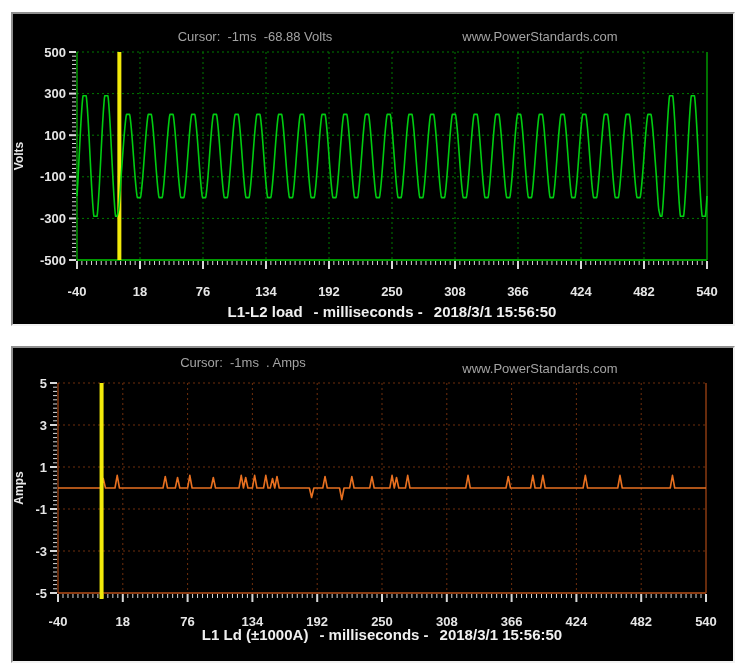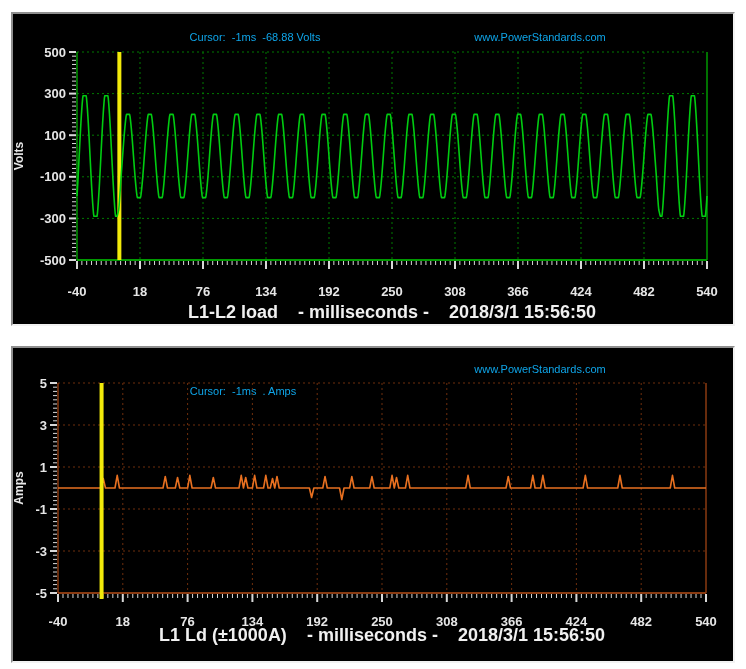--- a/index.html
+++ b/index.html
@@ -8,31 +8,31 @@
     font-family:"Liberation Sans", sans-serif;overflow:hidden;
   }
   .chart-window{
     position:absolute;background:#000000;
     border-style:solid;border-width:2px;
     border-color:#8f8f8f #f2f2f2 #f2f2f2 #8f8f8f;
   }
   .chart-canvas{position:absolute;left:0;top:0;display:block;}
   .cursor-readout,.watermark{
     position:absolute;transform:translateX(-50%);
-    color:#0ea5e9;font-size:11px;line-height:14px;white-space:pre;
+    color:#a3a3a3;font-size:13px;line-height:14px;white-space:pre;
   }
   .y-axis-label{
     position:absolute;width:40px;text-align:center;
     transform:rotate(-90deg);
     color:#e8e8e8;font-size:12px;font-weight:bold;white-space:pre;
   }
   .footer-row{
     position:absolute;transform:translateX(-50%);
-    display:flex;gap:20px;white-space:pre;
-    color:#f0f0f0;font-size:18px;font-weight:bold;line-height:14px;
+    display:flex;gap:11px;white-space:pre;
+    color:#f0f0f0;font-size:15px;font-weight:bold;line-height:14px;
   }
 </style>
 </head>
 <body>
 
 <div class="chart-window" id="win0" style="left:11px;top:12px;width:720px;height:310px;">
   <div class="cursor-readout" style="left:242px;top:16px;">Cursor:  -1ms  -68.88 Volts</div>
   <div class="watermark" style="left:527px;top:16px;">www.PowerStandards.com</div>
   <div class="y-axis-label" style="left:-14px;top:135px;">Volts</div>
   <svg class="chart-canvas" id="canvas0" width="716" height="306" viewBox="0 0 716 306">
@@ -260,21 +260,21 @@
       <path d="M64.00 182.06L64.43 174.84L64.87 167.09L65.30 158.95L65.74 150.54L66.17 142.00L66.61 133.46L67.04 125.05L67.48 116.91L67.91 109.16L68.34 101.94L68.78 95.34L69.21 89.48L69.65 84.45L70.08 81.68L70.52 81.68L70.95 81.68L71.39 81.68L71.82 81.68L72.26 81.68L72.69 81.68L73.12 81.68L73.56 84.45L73.99 89.48L74.43 95.34L74.86 101.94L75.30 109.16L75.73 116.91L76.17 125.05L76.60 133.46L77.03 142.00L77.47 150.54L77.90 158.95L78.34 167.09L78.77 174.84L79.21 182.06L79.64 188.66L80.08 194.52L80.51 199.55L80.94 202.32L81.38 202.32L81.81 202.32L82.25 202.32L82.68 202.32L83.12 202.32L83.55 202.32L83.99 202.32L84.42 199.55L84.86 194.52L85.29 188.66L85.72 182.06L86.16 174.84L86.59 167.09L87.03 158.95L87.46 150.54L87.90 142.00L88.33 133.46L88.77 125.05L89.20 116.91L89.63 109.16L90.07 101.94L90.50 95.34L90.94 89.48L91.37 84.45L91.81 81.68L92.24 81.68L92.68 81.68L93.11 81.68L93.54 81.68L93.98 81.68L94.41 81.68L94.85 81.68L95.28 84.45L95.72 89.48L96.15 95.34L96.59 101.94L97.02 109.16L97.46 116.91L97.89 125.05L98.32 133.46L98.76 142.00L99.19 150.54L99.63 158.95L100.06 167.09L100.50 174.84L100.93 182.06L101.37 188.66L101.80 194.52L102.23 199.55L102.67 202.32L103.10 202.32L103.54 202.32L103.97 202.32L104.41 201.38L104.84 199.51L105.28 197.64L105.71 195.77L106.14 191.51L106.58 185.55L107.01 179.25L107.45 172.74L107.88 166.17L108.32 159.69L108.75 153.69L109.19 147.89L109.62 142.00L110.06 136.11L110.49 130.31L110.92 124.70L111.36 119.35L111.79 114.37L112.23 109.82L112.66 105.78L113.10 102.31L113.53 100.40L113.97 100.40L114.40 100.40L114.83 100.40L115.27 100.40L115.70 100.40L116.14 100.40L116.57 100.40L117.01 102.31L117.44 105.78L117.88 109.82L118.31 114.37L118.74 119.35L119.18 124.70L119.61 130.31L120.05 136.11L120.48 142.00L120.92 147.89L121.35 153.69L121.79 159.30L122.22 164.65L122.66 169.63L123.09 174.18L123.52 178.22L123.96 181.69L124.39 183.60L124.83 183.60L125.26 183.60L125.70 183.60L126.13 183.60L126.57 183.60L127.00 183.60L127.43 183.60L127.87 181.69L128.30 178.22L128.74 174.18L129.17 169.63L129.61 164.65L130.04 159.30L130.48 153.69L130.91 147.89L131.34 142.00L131.78 136.11L132.21 130.31L132.65 124.70L133.08 119.35L133.52 114.37L133.95 109.82L134.39 105.78L134.82 102.31L135.26 100.40L135.69 100.40L136.12 100.40L136.56 100.40L136.99 100.40L137.43 100.40L137.86 100.40L138.30 100.40L138.73 102.31L139.17 105.78L139.60 109.82L140.03 114.37L140.47 119.35L140.90 124.70L141.34 130.31L141.77 136.11L142.21 142.00L142.64 147.89L143.08 153.69L143.51 159.30L143.94 164.65L144.38 169.63L144.81 174.18L145.25 178.22L145.68 181.69L146.12 183.60L146.55 183.60L146.99 183.60L147.42 183.60L147.86 183.60L148.29 183.60L148.72 183.60L149.16 183.60L149.59 181.69L150.03 178.22L150.46 174.18L150.90 169.63L151.33 164.65L151.77 159.30L152.20 153.69L152.63 147.89L153.07 142.00L153.50 136.11L153.94 130.31L154.37 124.70L154.81 119.35L155.24 114.37L155.68 109.82L156.11 105.78L156.54 102.31L156.98 100.40L157.41 100.40L157.85 100.40L158.28 100.40L158.72 100.40L159.15 100.40L159.59 100.40L160.02 100.40L160.46 102.31L160.89 105.78L161.32 109.82L161.76 114.37L162.19 119.35L162.63 124.70L163.06 130.31L163.50 136.11L163.93 142.00L164.37 147.89L164.80 153.69L165.23 159.30L165.67 164.65L166.10 169.63L166.54 174.18L166.97 178.22L167.41 181.69L167.84 183.60L168.28 183.60L168.71 183.60L169.14 183.60L169.58 183.60L170.01 183.60L170.45 183.60L170.88 183.60L171.32 181.69L171.75 178.22L172.19 174.18L172.62 169.63L173.06 164.65L173.49 159.30L173.92 153.69L174.36 147.89L174.79 142.00L175.23 136.11L175.66 130.31L176.10 124.70L176.53 119.35L176.97 114.37L177.40 109.82L177.83 105.78L178.27 102.31L178.70 100.40L179.14 100.40L179.57 100.40L180.01 100.40L180.44 100.40L180.88 100.40L181.31 100.40L181.74 100.40L182.18 102.31L182.61 105.78L183.05 109.82L183.48 114.37L183.92 119.35L184.35 124.70L184.79 130.31L185.22 136.11L185.66 142.00L186.09 147.89L186.52 153.69L186.96 159.30L187.39 164.65L187.83 169.63L188.26 174.18L188.70 178.22L189.13 181.69L189.57 183.60L190.00 183.60L190.43 183.60L190.87 183.60L191.30 183.60L191.74 183.60L192.17 183.60L192.61 183.60L193.04 181.69L193.48 178.22L193.91 174.18L194.34 169.63L194.78 164.65L195.21 159.30L195.65 153.69L196.08 147.89L196.52 142.00L196.95 136.11L197.39 130.31L197.82 124.70L198.26 119.35L198.69 114.37L199.12 109.82L199.56 105.78L199.99 102.31L200.43 100.40L200.86 100.40L201.30 100.40L201.73 100.40L202.17 100.40L202.60 100.40L203.03 100.40L203.47 100.40L203.90 102.31L204.34 105.78L204.77 109.82L205.21 114.37L205.64 119.35L206.08 124.70L206.51 130.31L206.94 136.11L207.38 142.00L207.81 147.89L208.25 153.69L208.68 159.30L209.12 164.65L209.55 169.63L209.99 174.18L210.42 178.22L210.86 181.69L211.29 183.60L211.72 183.60L212.16 183.60L212.59 183.60L213.03 183.60L213.46 183.60L213.90 183.60L214.33 183.60L214.77 181.69L215.20 178.22L215.63 174.18L216.07 169.63L216.50 164.65L216.94 159.30L217.37 153.69L217.81 147.89L218.24 142.00L218.68 136.11L219.11 130.31L219.54 124.70L219.98 119.35L220.41 114.37L220.85 109.82L221.28 105.78L221.72 102.31L222.15 100.40L222.59 100.40L223.02 100.40L223.46 100.40L223.89 100.40L224.32 100.40L224.76 100.40L225.19 100.40L225.63 102.31L226.06 105.78L226.50 109.82L226.93 114.37L227.37 119.35L227.80 124.70L228.23 130.31L228.67 136.11L229.10 142.00L229.54 147.89L229.97 153.69L230.41 159.30L230.84 164.65L231.28 169.63L231.71 174.18L232.14 178.22L232.58 181.69L233.01 183.60L233.45 183.60L233.88 183.60L234.32 183.60L234.75 183.60L235.19 183.60L235.62 183.60L236.06 183.60L236.49 181.69L236.92 178.22L237.36 174.18L237.79 169.63L238.23 164.65L238.66 159.30L239.10 153.69L239.53 147.89L239.97 142.00L240.40 136.11L240.83 130.31L241.27 124.70L241.70 119.35L242.14 114.37L242.57 109.82L243.01 105.78L243.44 102.31L243.88 100.40L244.31 100.40L244.74 100.40L245.18 100.40L245.61 100.40L246.05 100.40L246.48 100.40L246.92 100.40L247.35 102.31L247.79 105.78L248.22 109.82L248.66 114.37L249.09 119.35L249.52 124.70L249.96 130.31L250.39 136.11L250.83 142.00L251.26 147.89L251.70 153.69L252.13 159.30L252.57 164.65L253.00 169.63L253.43 174.18L253.87 178.22L254.30 181.69L254.74 183.60L255.17 183.60L255.61 183.60L256.04 183.60L256.48 183.60L256.91 183.60L257.34 183.60L257.78 183.60L258.21 181.69L258.65 178.22L259.08 174.18L259.52 169.63L259.95 164.65L260.39 159.30L260.82 153.69L261.26 147.89L261.69 142.00L262.12 136.11L262.56 130.31L262.99 124.70L263.43 119.35L263.86 114.37L264.30 109.82L264.73 105.78L265.17 102.31L265.60 100.40L266.03 100.40L266.47 100.40L266.90 100.40L267.34 100.40L267.77 100.40L268.21 100.40L268.64 100.40L269.08 102.31L269.51 105.78L269.94 109.82L270.38 114.37L270.81 119.35L271.25 124.70L271.68 130.31L272.12 136.11L272.55 142.00L272.99 147.89L273.42 153.69L273.86 159.30L274.29 164.65L274.72 169.63L275.16 174.18L275.59 178.22L276.03 181.69L276.46 183.60L276.90 183.60L277.33 183.60L277.77 183.60L278.20 183.60L278.63 183.60L279.07 183.60L279.50 183.60L279.94 181.69L280.37 178.22L280.81 174.18L281.24 169.63L281.68 164.65L282.11 159.30L282.54 153.69L282.98 147.89L283.41 142.00L283.85 136.11L284.28 130.31L284.72 124.70L285.15 119.35L285.59 114.37L286.02 109.82L286.46 105.78L286.89 102.31L287.32 100.40L287.76 100.40L288.19 100.40L288.63 100.40L289.06 100.40L289.50 100.40L289.93 100.40L290.37 100.40L290.80 102.31L291.23 105.78L291.67 109.82L292.10 114.37L292.54 119.35L292.97 124.70L293.41 130.31L293.84 136.11L294.28 142.00L294.71 147.89L295.14 153.69L295.58 159.30L296.01 164.65L296.45 169.63L296.88 174.18L297.32 178.22L297.75 181.69L298.19 183.60L298.62 183.60L299.06 183.60L299.49 183.60L299.92 183.60L300.36 183.60L300.79 183.60L301.23 183.60L301.66 181.69L302.10 178.22L302.53 174.18L302.97 169.63L303.40 164.65L303.83 159.30L304.27 153.69L304.70 147.89L305.14 142.00L305.57 136.11L306.01 130.31L306.44 124.70L306.88 119.35L307.31 114.37L307.74 109.82L308.18 105.78L308.61 102.31L309.05 100.40L309.48 100.40L309.92 100.40L310.35 100.40L310.79 100.40L311.22 100.40L311.66 100.40L312.09 100.40L312.52 102.31L312.96 105.78L313.39 109.82L313.83 114.37L314.26 119.35L314.70 124.70L315.13 130.31L315.57 136.11L316.00 142.00L316.43 147.89L316.87 153.69L317.30 159.30L317.74 164.65L318.17 169.63L318.61 174.18L319.04 178.22L319.48 181.69L319.91 183.60L320.34 183.60L320.78 183.60L321.21 183.60L321.65 183.60L322.08 183.60L322.52 183.60L322.95 183.60L323.39 181.69L323.82 178.22L324.26 174.18L324.69 169.63L325.12 164.65L325.56 159.30L325.99 153.69L326.43 147.89L326.86 142.00L327.30 136.11L327.73 130.31L328.17 124.70L328.60 119.35L329.03 114.37L329.47 109.82L329.90 105.78L330.34 102.31L330.77 100.40L331.21 100.40L331.64 100.40L332.08 100.40L332.51 100.40L332.94 100.40L333.38 100.40L333.81 100.40L334.25 102.31L334.68 105.78L335.12 109.82L335.55 114.37L335.99 119.35L336.42 124.70L336.86 130.31L337.29 136.11L337.72 142.00L338.16 147.89L338.59 153.69L339.03 159.30L339.46 164.65L339.90 169.63L340.33 174.18L340.77 178.22L341.20 181.69L341.63 183.60L342.07 183.60L342.50 183.60L342.94 183.60L343.37 183.60L343.81 183.60L344.24 183.60L344.68 183.60L345.11 181.69L345.54 178.22L345.98 174.18L346.41 169.63L346.85 164.65L347.28 159.30L347.72 153.69L348.15 147.89L348.59 142.00L349.02 136.11L349.46 130.31L349.89 124.70L350.32 119.35L350.76 114.37L351.19 109.82L351.63 105.78L352.06 102.31L352.50 100.40L352.93 100.40L353.37 100.40L353.80 100.40L354.23 100.40L354.67 100.40L355.10 100.40L355.54 100.40L355.97 102.31L356.41 105.78L356.84 109.82L357.28 114.37L357.71 119.35L358.14 124.70L358.58 130.31L359.01 136.11L359.45 142.00L359.88 147.89L360.32 153.69L360.75 159.30L361.19 164.65L361.62 169.63L362.06 174.18L362.49 178.22L362.92 181.69L363.36 183.60L363.79 183.60L364.23 183.60L364.66 183.60L365.10 183.60L365.53 183.60L365.97 183.60L366.40 183.60L366.83 181.69L367.27 178.22L367.70 174.18L368.14 169.63L368.57 164.65L369.01 159.30L369.44 153.69L369.88 147.89L370.31 142.00L370.74 136.11L371.18 130.31L371.61 124.70L372.05 119.35L372.48 114.37L372.92 109.82L373.35 105.78L373.79 102.31L374.22 100.40L374.66 100.40L375.09 100.40L375.52 100.40L375.96 100.40L376.39 100.40L376.83 100.40L377.26 100.40L377.70 102.31L378.13 105.78L378.57 109.82L379.00 114.37L379.43 119.35L379.87 124.70L380.30 130.31L380.74 136.11L381.17 142.00L381.61 147.89L382.04 153.69L382.48 159.30L382.91 164.65L383.34 169.63L383.78 174.18L384.21 178.22L384.65 181.69L385.08 183.60L385.52 183.60L385.95 183.60L386.39 183.60L386.82 183.60L387.26 183.60L387.69 183.60L388.12 183.60L388.56 181.69L388.99 178.22L389.43 174.18L389.86 169.63L390.30 164.65L390.73 159.30L391.17 153.69L391.60 147.89L392.03 142.00L392.47 136.11L392.90 130.31L393.34 124.70L393.77 119.35L394.21 114.37L394.64 109.82L395.08 105.78L395.51 102.31L395.94 100.40L396.38 100.40L396.81 100.40L397.25 100.40L397.68 100.40L398.12 100.40L398.55 100.40L398.99 100.40L399.42 102.31L399.86 105.78L400.29 109.82L400.72 114.37L401.16 119.35L401.59 124.70L402.03 130.31L402.46 136.11L402.90 142.00L403.33 147.89L403.77 153.69L404.20 159.30L404.63 164.65L405.07 169.63L405.50 174.18L405.94 178.22L406.37 181.69L406.81 183.60L407.24 183.60L407.68 183.60L408.11 183.60L408.54 183.60L408.98 183.60L409.41 183.60L409.85 183.60L410.28 181.69L410.72 178.22L411.15 174.18L411.59 169.63L412.02 164.65L412.46 159.30L412.89 153.69L413.32 147.89L413.76 142.00L414.19 136.11L414.63 130.31L415.06 124.70L415.50 119.35L415.93 114.37L416.37 109.82L416.80 105.78L417.23 102.31L417.67 100.40L418.10 100.40L418.54 100.40L418.97 100.40L419.41 100.40L419.84 100.40L420.28 100.40L420.71 100.40L421.14 102.31L421.58 105.78L422.01 109.82L422.45 114.37L422.88 119.35L423.32 124.70L423.75 130.31L424.19 136.11L424.62 142.00L425.06 147.89L425.49 153.69L425.92 159.30L426.36 164.65L426.79 169.63L427.23 174.18L427.66 178.22L428.10 181.69L428.53 183.60L428.97 183.60L429.40 183.60L429.83 183.60L430.27 183.60L430.70 183.60L431.14 183.60L431.57 183.60L432.01 181.69L432.44 178.22L432.88 174.18L433.31 169.63L433.74 164.65L434.18 159.30L434.61 153.69L435.05 147.89L435.48 142.00L435.92 136.11L436.35 130.31L436.79 124.70L437.22 119.35L437.66 114.37L438.09 109.82L438.52 105.78L438.96 102.31L439.39 100.40L439.83 100.40L440.26 100.40L440.70 100.40L441.13 100.40L441.57 100.40L442.00 100.40L442.43 100.40L442.87 102.31L443.30 105.78L443.74 109.82L444.17 114.37L444.61 119.35L445.04 124.70L445.48 130.31L445.91 136.11L446.34 142.00L446.78 147.89L447.21 153.69L447.65 159.30L448.08 164.65L448.52 169.63L448.95 174.18L449.39 178.22L449.82 181.69L450.26 183.60L450.69 183.60L451.12 183.60L451.56 183.60L451.99 183.60L452.43 183.60L452.86 183.60L453.30 183.60L453.73 181.69L454.17 178.22L454.60 174.18L455.03 169.63L455.47 164.65L455.90 159.30L456.34 153.69L456.77 147.89L457.21 142.00L457.64 136.11L458.08 130.31L458.51 124.70L458.94 119.35L459.38 114.37L459.81 109.82L460.25 105.78L460.68 102.31L461.12 100.40L461.55 100.40L461.99 100.40L462.42 100.40L462.86 100.40L463.29 100.40L463.72 100.40L464.16 100.40L464.59 102.31L465.03 105.78L465.46 109.82L465.90 114.37L466.33 119.35L466.77 124.70L467.20 130.31L467.63 136.11L468.07 142.00L468.50 147.89L468.94 153.69L469.37 159.30L469.81 164.65L470.24 169.63L470.68 174.18L471.11 178.22L471.54 181.69L471.98 183.60L472.41 183.60L472.85 183.60L473.28 183.60L473.72 183.60L474.15 183.60L474.59 183.60L475.02 183.60L475.46 181.69L475.89 178.22L476.32 174.18L476.76 169.63L477.19 164.65L477.63 159.30L478.06 153.69L478.50 147.89L478.93 142.00L479.37 136.11L479.80 130.31L480.23 124.70L480.67 119.35L481.10 114.37L481.54 109.82L481.97 105.78L482.41 102.31L482.84 100.40L483.28 100.40L483.71 100.40L484.14 100.40L484.58 100.40L485.01 100.40L485.45 100.40L485.88 100.40L486.32 102.31L486.75 105.78L487.19 109.82L487.62 114.37L488.06 119.35L488.49 124.70L488.92 130.31L489.36 136.11L489.79 142.00L490.23 147.89L490.66 153.69L491.10 159.30L491.53 164.65L491.97 169.63L492.40 174.18L492.83 178.22L493.27 181.69L493.70 183.60L494.14 183.60L494.57 183.60L495.01 183.60L495.44 183.60L495.88 183.60L496.31 183.60L496.74 183.60L497.18 181.69L497.61 178.22L498.05 174.18L498.48 169.63L498.92 164.65L499.35 159.30L499.79 153.69L500.22 147.89L500.66 142.00L501.09 136.11L501.52 130.31L501.96 124.70L502.39 119.35L502.83 114.37L503.26 109.82L503.70 105.78L504.13 102.31L504.57 100.40L505.00 100.40L505.43 100.40L505.87 100.40L506.30 100.40L506.74 100.40L507.17 100.40L507.61 100.40L508.04 102.31L508.48 105.78L508.91 109.82L509.34 114.37L509.78 119.35L510.21 124.70L510.65 130.31L511.08 136.11L511.52 142.00L511.95 147.89L512.39 153.69L512.82 159.30L513.26 164.65L513.69 169.63L514.12 174.18L514.56 178.22L514.99 181.69L515.43 183.60L515.86 183.60L516.30 183.60L516.73 183.60L517.17 183.60L517.60 183.60L518.03 183.60L518.47 183.60L518.90 181.69L519.34 178.22L519.77 174.18L520.21 169.63L520.64 164.65L521.08 159.30L521.51 153.69L521.94 147.89L522.38 142.00L522.81 136.11L523.25 130.31L523.68 124.70L524.12 119.35L524.55 114.37L524.99 109.82L525.42 105.78L525.86 102.31L526.29 100.40L526.72 100.40L527.16 100.40L527.59 100.40L528.03 100.40L528.46 100.40L528.90 100.40L529.33 100.40L529.77 102.31L530.20 105.78L530.63 109.82L531.07 114.37L531.50 119.35L531.94 124.70L532.37 130.31L532.81 136.11L533.24 142.00L533.68 147.89L534.11 153.69L534.54 159.30L534.98 164.65L535.41 169.63L535.85 174.18L536.28 178.22L536.72 181.69L537.15 183.60L537.59 183.60L538.02 183.60L538.46 183.60L538.89 183.60L539.32 183.60L539.76 183.60L540.19 183.60L540.63 181.69L541.06 178.22L541.50 174.18L541.93 169.63L542.37 164.65L542.80 159.30L543.23 153.69L543.67 147.89L544.10 142.00L544.54 136.11L544.97 130.31L545.41 124.70L545.84 119.35L546.28 114.37L546.71 109.82L547.14 105.78L547.58 102.31L548.01 100.40L548.45 100.40L548.88 100.40L549.32 100.40L549.75 100.40L550.19 100.40L550.62 100.40L551.06 100.40L551.49 102.31L551.92 105.78L552.36 109.82L552.79 114.37L553.23 119.35L553.66 124.70L554.10 130.31L554.53 136.11L554.97 142.00L555.40 147.89L555.83 153.69L556.27 159.30L556.70 164.65L557.14 169.63L557.57 174.18L558.01 178.22L558.44 181.69L558.88 183.60L559.31 183.60L559.74 183.60L560.18 183.60L560.61 183.60L561.05 183.60L561.48 183.60L561.92 183.60L562.35 181.69L562.79 178.22L563.22 174.18L563.66 169.63L564.09 164.65L564.52 159.30L564.96 153.69L565.39 147.89L565.83 142.00L566.26 136.11L566.70 130.31L567.13 124.70L567.57 119.35L568.00 114.37L568.43 109.82L568.87 105.78L569.30 102.31L569.74 100.40L570.17 100.40L570.61 100.40L571.04 100.40L571.48 100.40L571.91 100.40L572.34 100.40L572.78 100.40L573.21 102.31L573.65 105.78L574.08 109.82L574.52 114.37L574.95 119.35L575.39 124.70L575.82 130.31L576.26 136.11L576.69 142.00L577.12 147.89L577.56 153.69L577.99 159.30L578.43 164.65L578.86 169.63L579.30 174.18L579.73 178.22L580.17 181.69L580.60 183.60L581.03 183.60L581.47 183.60L581.90 183.60L582.34 183.60L582.77 183.60L583.21 183.60L583.64 183.60L584.08 181.69L584.51 178.22L584.94 174.18L585.38 169.63L585.81 164.65L586.25 159.30L586.68 153.69L587.12 147.89L587.55 142.00L587.99 136.11L588.42 130.31L588.86 124.70L589.29 119.35L589.72 114.37L590.16 109.82L590.59 105.78L591.03 102.31L591.46 100.40L591.90 100.40L592.33 100.40L592.77 100.40L593.20 100.40L593.63 100.40L594.07 100.40L594.50 100.40L594.94 102.31L595.37 105.78L595.81 109.82L596.24 114.37L596.68 119.35L597.11 124.70L597.54 130.31L597.98 136.11L598.41 142.00L598.85 147.89L599.28 153.69L599.72 159.30L600.15 164.65L600.59 169.63L601.02 174.18L601.46 178.22L601.89 181.69L602.32 183.60L602.76 183.60L603.19 183.60L603.63 183.60L604.06 183.60L604.50 183.60L604.93 183.60L605.37 183.60L605.80 181.69L606.23 178.22L606.67 174.18L607.10 169.63L607.54 164.65L607.97 159.30L608.41 153.69L608.84 147.89L609.28 142.00L609.71 136.11L610.14 130.31L610.58 124.70L611.01 119.35L611.45 114.37L611.88 109.82L612.32 105.78L612.75 102.31L613.19 100.40L613.62 100.40L614.06 100.40L614.49 100.40L614.92 100.40L615.36 100.40L615.79 100.40L616.23 100.40L616.66 102.31L617.10 105.78L617.53 109.82L617.97 114.37L618.40 119.35L618.83 124.70L619.27 130.31L619.70 136.11L620.14 142.00L620.57 147.89L621.01 153.69L621.44 159.30L621.88 164.65L622.31 169.63L622.74 174.18L623.18 178.22L623.61 181.69L624.05 183.60L624.48 183.60L624.92 183.60L625.35 183.60L625.79 183.60L626.22 183.60L626.66 183.60L627.09 183.60L627.52 181.69L627.96 178.22L628.39 174.18L628.83 169.63L629.26 164.65L629.70 159.30L630.13 153.69L630.57 147.89L631.00 142.00L631.43 136.11L631.87 130.31L632.30 124.70L632.74 119.35L633.17 114.37L633.61 109.82L634.04 105.78L634.48 102.31L634.91 100.40L635.34 100.40L635.78 100.40L636.21 100.40L636.65 100.40L637.08 100.40L637.52 100.40L637.95 100.40L638.39 102.31L638.82 105.78L639.26 109.82L639.69 114.37L640.12 119.35L640.56 124.70L640.99 130.31L641.43 136.11L641.86 142.00L642.30 147.89L642.73 153.69L643.17 159.69L643.60 166.17L644.03 172.74L644.47 179.25L644.90 185.55L645.34 191.51L645.77 195.77L646.21 197.64L646.64 199.51L647.08 201.38L647.51 202.32L647.94 202.32L648.38 202.32L648.81 202.32L649.25 199.55L649.68 194.52L650.12 188.66L650.55 182.06L650.99 174.84L651.42 167.09L651.86 158.95L652.29 150.54L652.72 142.00L653.16 133.46L653.59 125.05L654.03 116.91L654.46 109.16L654.90 101.94L655.33 95.34L655.77 89.48L656.20 84.45L656.63 81.68L657.07 81.68L657.50 81.68L657.94 81.68L658.37 81.68L658.81 81.68L659.24 81.68L659.68 81.68L660.11 84.45L660.54 89.48L660.98 95.34L661.41 101.94L661.85 109.16L662.28 116.91L662.72 125.05L663.15 133.46L663.59 142.00L664.02 150.54L664.46 158.95L664.89 167.09L665.32 174.84L665.76 182.06L666.19 188.66L666.63 194.52L667.06 199.55L667.50 202.32L667.93 202.32L668.37 202.32L668.80 202.32L669.23 202.32L669.67 202.32L670.10 202.32L670.54 202.32L670.97 199.55L671.41 194.52L671.84 188.66L672.28 182.06L672.71 174.84L673.14 167.09L673.58 158.95L674.01 150.54L674.45 142.00L674.88 133.46L675.32 125.05L675.75 116.91L676.19 109.16L676.62 101.94L677.06 95.34L677.49 89.48L677.92 84.45L678.36 81.68L678.79 81.68L679.23 81.68L679.66 81.68L680.10 81.68L680.53 81.68L680.97 81.68L681.40 81.68L681.83 84.45L682.27 89.48L682.70 95.34L683.14 101.94L683.57 109.16L684.01 116.91L684.44 125.05L684.88 133.46L685.31 142.00L685.74 150.54L686.18 158.95L686.61 167.09L687.05 174.84L687.48 182.06L687.92 188.66L688.35 194.52L688.79 199.55L689.22 202.32L689.66 202.32L690.09 202.32L690.52 202.32L690.96 202.32L691.39 202.32L691.83 202.32L692.26 202.32L692.70 199.55L693.13 194.52L693.57 188.66L694.00 182.06" fill="none" stroke="#00cc11" stroke-width="1.6" stroke-linejoin="round"></path>
     </svg>
   <div class="footer-row" style="left:379px;top:291px;">
     <span>L1-L2 load</span>
     <span>- milliseconds -</span>
     <span>2018/3/1 15:56:50</span>
   </div>
 </div>
 
 <div class="chart-window" id="win1" style="left:11px;top:346px;width:720px;height:313px;">
-  <div class="cursor-readout" style="left:230px;top:8px;margin-top:28px;">Cursor:  -1ms  . Amps</div>
+  <div class="cursor-readout" style="left:230px;top:8px;">Cursor:  -1ms  . Amps</div>
   <div class="watermark" style="left:527px;top:14px;">www.PowerStandards.com</div>
   <div class="y-axis-label" style="left:-14px;top:133px;">Amps</div>
   <svg class="chart-canvas" id="canvas1" width="716" height="309" viewBox="0 0 716 309">
       <g>
         <line x1="45" y1="35" x2="693" y2="35" stroke="#6e2e0c" stroke-width="1" stroke-dasharray="2 3"></line>
         <line x1="45" y1="77" x2="693" y2="77" stroke="#6e2e0c" stroke-width="1" stroke-dasharray="2 3"></line>
         <line x1="45" y1="119" x2="693" y2="119" stroke="#6e2e0c" stroke-width="1" stroke-dasharray="2 3"></line>
         <line x1="45" y1="161" x2="693" y2="161" stroke="#6e2e0c" stroke-width="1" stroke-dasharray="2 3"></line>
         <line x1="45" y1="203" x2="693" y2="203" stroke="#6e2e0c" stroke-width="1" stroke-dasharray="2 3"></line>
         <line x1="45" y1="245" x2="693" y2="245" stroke="#8a3a10" stroke-width="2"></line>

